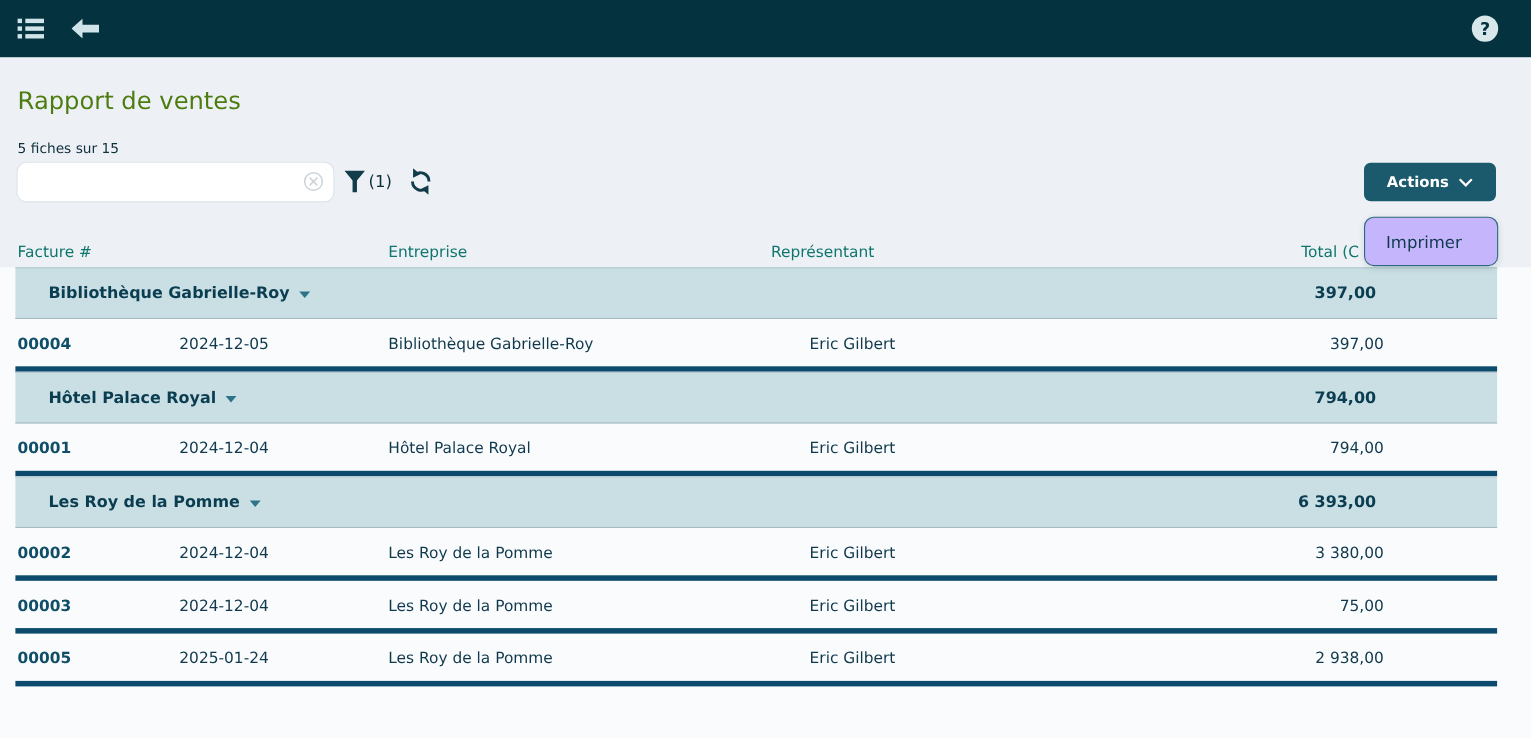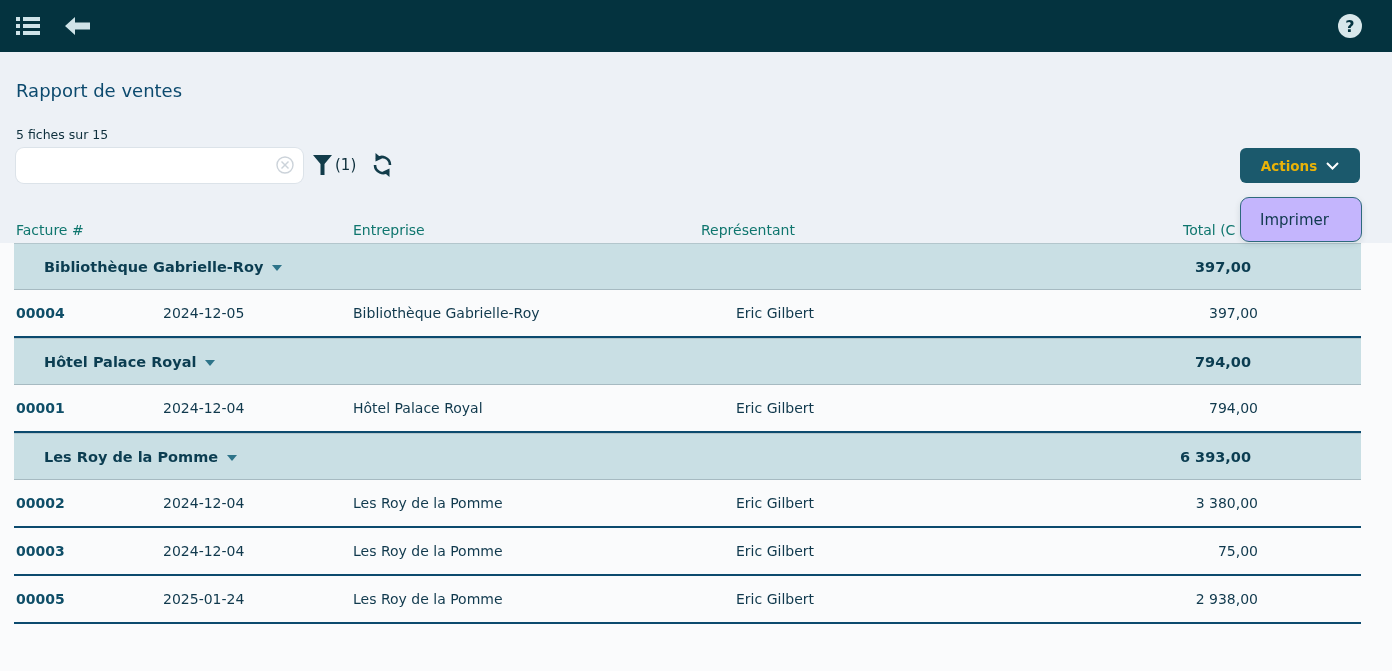--- a/index.html
+++ b/index.html
@@ -18,21 +18,21 @@
     background:#04333f; display:flex; align-items:center;
   }
   .topbar .icon-btn { width:34px; height:34px; display:flex; align-items:center; justify-content:center; cursor:pointer; }
   .icon-list { margin-left:11px; }
   .icon-back { margin-left:16px; }
   .help-wrap { position:absolute; right:30px; top:14px; width:24px; height:24px;
     background:#d8e7ea; border-radius:50%; display:flex; align-items:center; justify-content:center;
     font-weight:bold; font-size:16px; color:#04333f; cursor:pointer; }
 
   
-  .page-title { position:absolute; left:16px; top:80px; font-size:18px; color:#0c4a6e; }
+  .page-title { position:absolute; left:16px; top:80px; font-size:22px; color:#4d7c0f; }
   .record-count { position:absolute; left:16px; top:127px; font-size:12.5px; color:#0e2f3c; }
 
   
   .search-box {
     position:absolute; left:16px; top:148px; width:287px; height:35px;
     background:#ffffff; border:none; border-radius:8px;
     box-shadow:0 0 0 1px rgba(190,200,210,.35);
   }
   .search-input {
     position:absolute; left:14px; top:0; width:250px; height:35px;
@@ -43,21 +43,21 @@
   .search-clear { position:absolute; right:9px; top:8px; cursor:pointer; }
 
   .filter-btn { position:absolute; left:313px; top:155px; cursor:pointer; }
   .filter-count { position:absolute; left:335px; top:156px; font-size:15px; color:#0e2f3c; }
   .refresh-btn { position:absolute; left:371px; top:153px; cursor:pointer; }
 
   .actions-btn {
     position:absolute; right:32px; top:148px; width:120px; height:35px;
     background:#1b596c; border:none; border-radius:6px; cursor:pointer;
     display:flex; align-items:center; justify-content:center; gap:9px;
-    color:#eab308; font-family:inherit; font-size:13.5px; font-weight:bold;
+    color:#ffffff; font-family:inherit; font-size:13.5px; font-weight:bold;
   }
   .dropdown {
     position:absolute; right:30px; top:197px; width:122px; height:45px;
     background:#c4b5fd; border:1px solid #2e6a7c; border-radius:9px;
     box-shadow:0 2px 6px rgba(10,50,60,.12); z-index:5;
   }
   .dropdown-item {
     display:flex; align-items:center; height:100%; padding-left:19px;
     font-size:15px; color:#10394d; cursor:pointer; border-radius:9px;
   }
@@ -86,21 +86,21 @@
   .caret-down {
     width:0; height:0; border-left:5px solid transparent; border-right:5px solid transparent;
     border-top:6px solid #2d7489; margin-top:2px;
   }
   .group-total {
     position:absolute; right:110px; font-size:14.5px; font-weight:bold; color:#0b3d51;
   }
 
   .data-row {
     position:relative; margin-left:14px; margin-right:31px; height:48px;
-    border-bottom:2px solid #0c4a6e; font-size:14px;
+    border-bottom:5px solid #0c4a6e; font-size:14px;
   }
   .cell { position:absolute; top:15px; white-space:nowrap; }
   .cell-invoice { left:2px; font-weight:bold; color:#0f4e68; cursor:pointer; }
   .cell-date { left:149px; }
   .cell-company { left:339px; }
   .cell-rep { left:722px; }
   .cell-total { right:103px; }
 </style>
 </head>
 <body>

